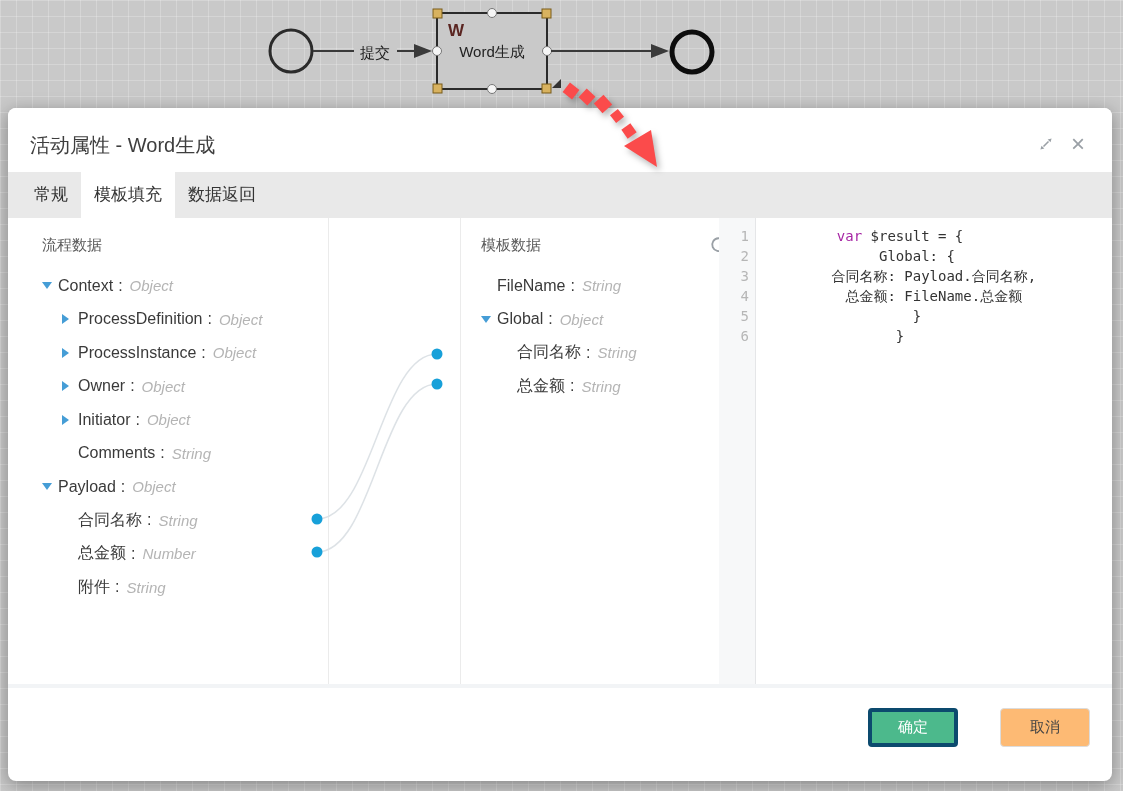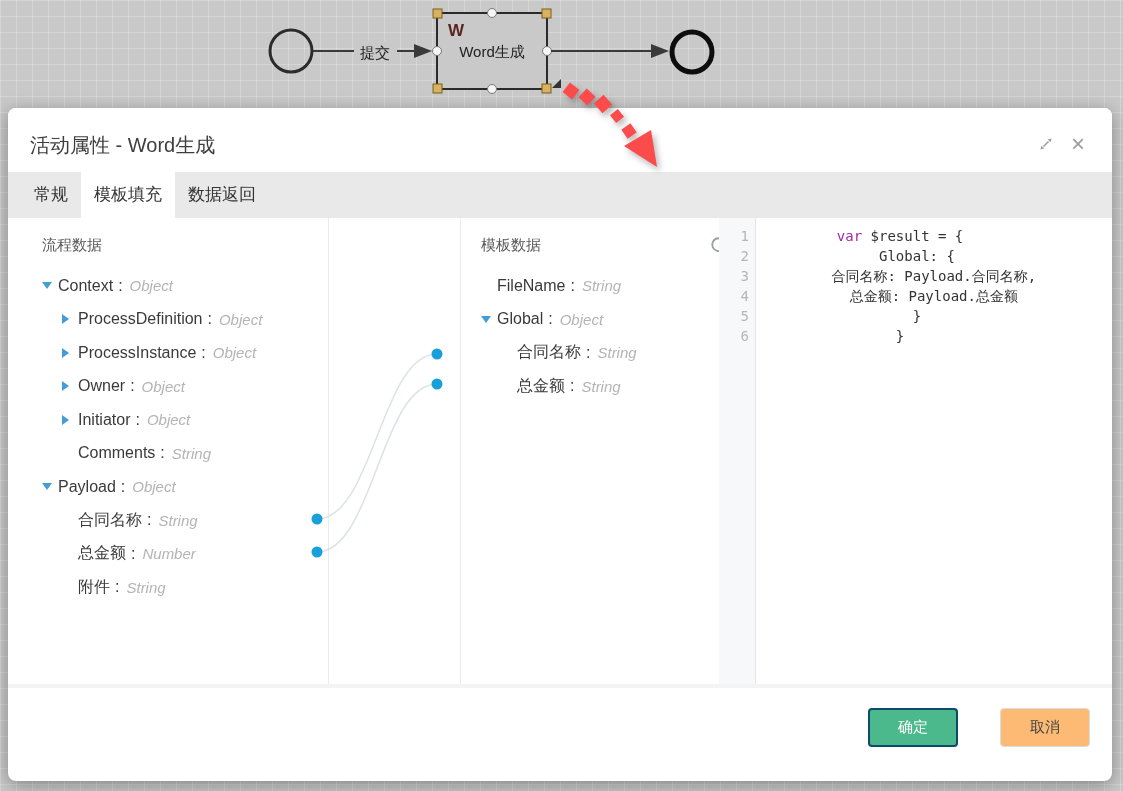--- a/index.html
+++ b/index.html
@@ -65,21 +65,21 @@
     padding:8px 6px 0 0; text-align:right; color:#b6b6b6; }
   .gutter div { height:20px; line-height:20px; }
   .codecol { padding:8px 0 0 8px; color:#333; }
   .codeline { height:20px; line-height:20px; white-space:pre;text-align:center; }
   .kw { color:#a626a4; }
 
   .footer { height:79px; display:flex; align-items:center; justify-content:flex-end;
     gap:10px; padding-right:22px; background:#fff; }
   .btn { height:39px; min-width:90px; border-radius:4px; font-size:15px;
     font-family:"Liberation Sans",sans-serif; cursor:pointer; }
-  .btn-ok { background:#4cb98c; border:2px solid #0c4a6e; color:#fff; }
+  .btn-ok { background:#4cb98c; border:4px solid #0c4a6e; color:#fff; }
   .btn-cancel { background:#fdba74; border:1px solid #dcdcdc; color:#444;margin-left:32px; }
 </style>
 </head>
 <body>
 
 <svg class="bpmn-svg" width="1123" height="120">
 
   <circle cx="291" cy="51" r="21" fill="none" stroke="#2b2b2b" stroke-width="3"></circle>
 
   <line x1="313" y1="51" x2="418" y2="51" stroke="#3a3a3a" stroke-width="2"></line>
@@ -259,21 +259,21 @@
         <div>2</div>
         <div>3</div>
         <div>4</div>
         <div>5</div>
         <div>6</div>
       </div>
       <div class="codecol">
         <div class="codeline"><span class="kw">var</span><span> $result = {</span></div>
         <div class="codeline"><span>    Global: {</span></div>
         <div class="codeline"><span>        合同名称: Payload.合同名称,</span></div>
-        <div class="codeline"><span>        总金额: Payload.总金额</span></div>
+        <div class="codeline"><span>        总金额: FileName.总金额</span></div>
         <div class="codeline"><span>    }</span></div>
         <div class="codeline"><span>}</span></div>
       </div>
     </div>
 
   </div>
 
   <div class="footer">
     <button class="btn btn-ok">确定</button>
     <button class="btn btn-cancel">取消</button>

